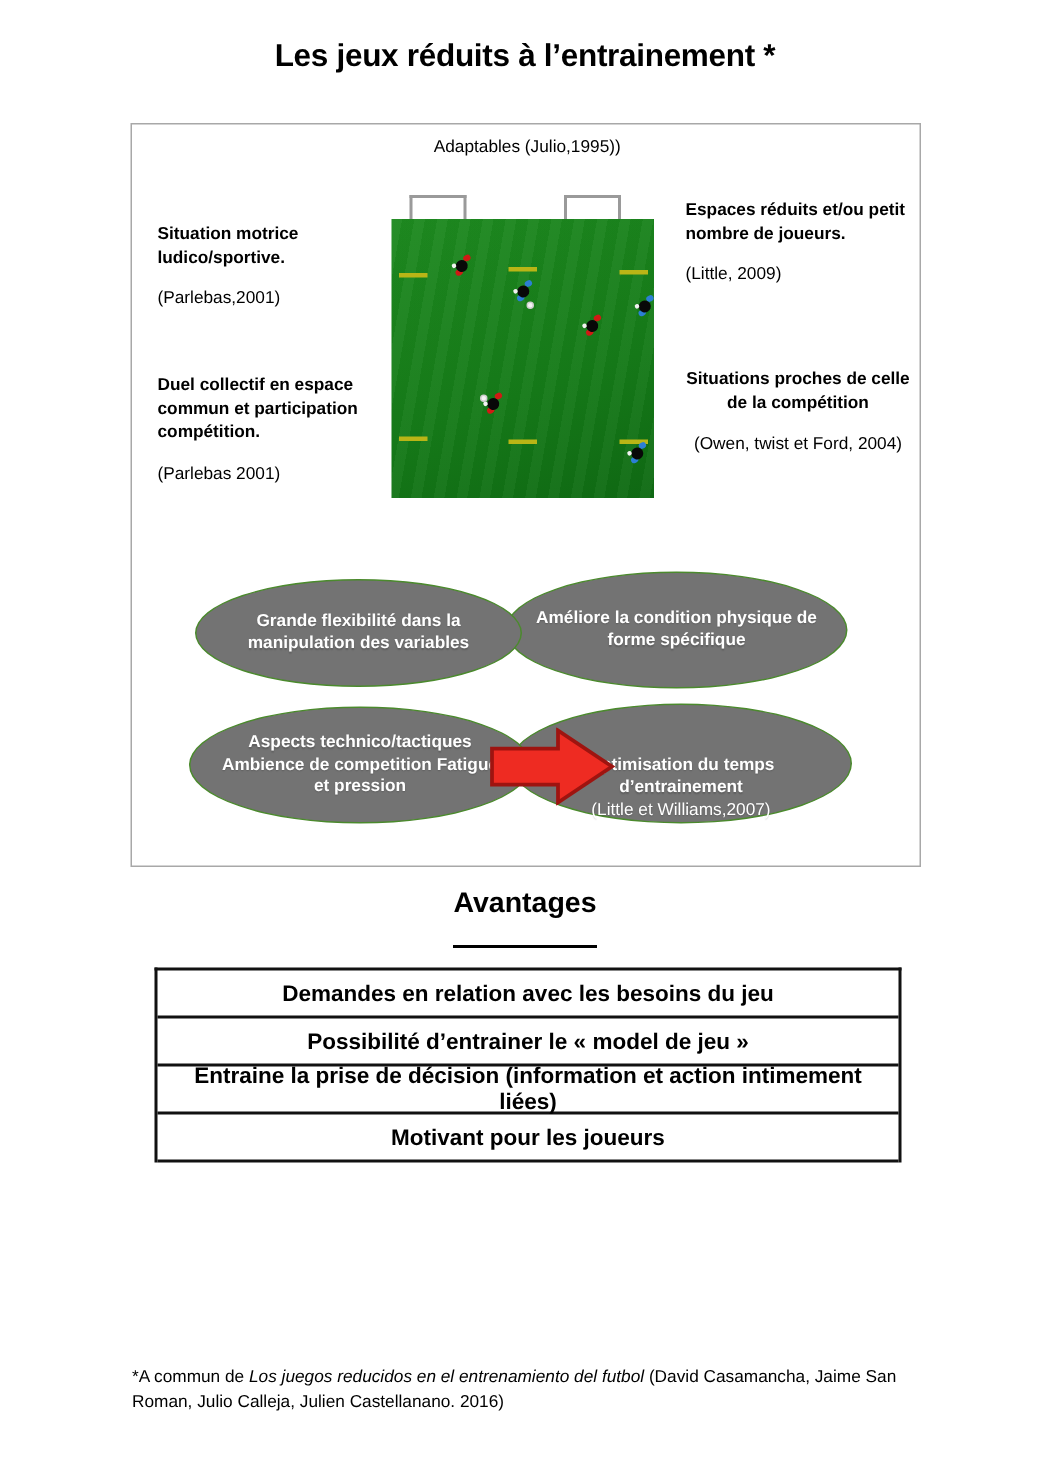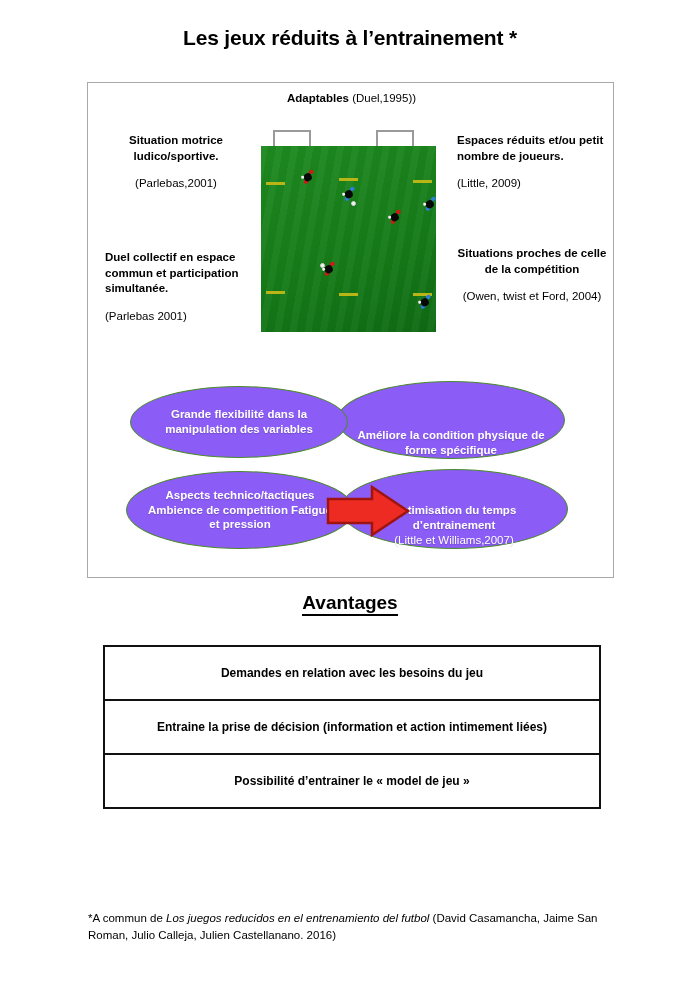--- a/index.html
+++ b/index.html
@@ -41,41 +41,41 @@
   }
 
   .panel-heading {
     position: absolute;
     left: 0;
     top: 9px;
     width: 527px;
     text-align: center;
     font-size: 11.5px;
   }
-  .panel-heading b { font-weight: bold; }
+  .panel-heading b { font-weight: normal; }
 
   
   .side-block {
     position: absolute;
     font-size: 11.5px;
     line-height: 1.35;
   }
   .side-block.left  { left: 17px; width: 142px; }
   .side-block.right { left: 369px; width: 150px; }
 
   .sb-title {
     font-weight: bold;
     margin: 0 0 12px 0;
   }
   .sb-cite {
     font-weight: normal;
     margin: 0;
   }
 
-  .blk-1 { top: 50px; text-align: center; }
+  .blk-1 { top: 66px; }
   .blk-2 { top: 167px; }
   .blk-3 { top: 50px; }
   .blk-4 { top: 163px; text-align: center; }
 
   
   .pitch-wrap {
     position: absolute;
     left: 165px;
     top: 39px;
     width: 190px;
@@ -152,38 +152,38 @@
     border-radius: 50%;
     background: #f4f4f4;
     border: 1px solid #cfcfcf;
     box-sizing: border-box;
   }
 
   
   .ellipse {
     position: absolute;
     border-radius: 50%;
-    background: #8b5cf6;
+    background: #737373;
     border: 1.5px solid #4b8a2d;
     box-sizing: border-box;
     color: #ffffff;
     font-size: 11.5px;
     font-weight: bold;
     line-height: 1.3;
     display: flex;
     align-items: center;
     justify-content: center;
     text-align: center;
     text-shadow: 0 1px 1px rgba(0,0,0,0.18);
   }
   .ellipse .inner { padding: 0 16px; }
   .ellipse .sub { font-weight: normal; }
 
   .el-1 { left: 42px;  top: 303px; width: 218px; height: 72px; z-index: 2; }
-  .el-2 { left: 249px; top: 298px; width: 228px; height: 78px; z-index: 1; align-items: flex-end; }
+  .el-2 { left: 249px; top: 298px; width: 228px; height: 78px; z-index: 1; }
   .el-3 { left: 38px;  top: 388px; width: 228px; height: 78px; z-index: 2; }
   .el-4 { left: 252px; top: 386px; width: 228px; height: 80px; z-index: 1; align-items: flex-end; }
 
   .arrow {
     position: absolute;
     left: 238px;
     top: 402px;
     width: 84px;
     height: 52px;
     z-index: 5;
@@ -194,40 +194,40 @@
     position: absolute;
     left: 0;
     top: 592px;
     width: 700px;
     text-align: center;
     font-size: 19px;
     font-weight: bold;
   }
   .avantages span {
     border-bottom: 2px solid #000;
-    padding-bottom: 1px;
+    padding-bottom: 17px;
   }
 
   
   .adv-table {
     position: absolute;
     left: 103px;
     top: 645px;
     width: 498px;
     border: 2px solid #111;
     border-bottom: none;
     box-sizing: border-box;
   }
   .adv-row {
-    height: 54px;
+    height: 32px;
     border-bottom: 2px solid #111;
     display: flex;
     align-items: center;
     justify-content: center;
-    font-size: 12px;
+    font-size: 15px;
     font-weight: bold;
     box-sizing: border-box;
     text-align: center;
     padding: 0 6px;
   }
 
   
   .footer {
     position: absolute;
     left: 88px;
@@ -239,30 +239,30 @@
   .footer i { font-style: italic; }
 </style>
 </head>
 <body>
 
 <div class="page-title">Les jeux réduits à l’entrainement *</div>
 
 <div class="panel">
 
   <div class="panel-heading">
-    <b>Adaptables</b><span> (Duel,1995))</span>
+    <b>Adaptables</b><span> (Julio,1995))</span>
   </div>
 
   <div class="side-block left blk-1">
     <p class="sb-title">Situation motrice ludico/sportive.</p>
     <p class="sb-cite">(Parlebas,2001)</p>
   </div>
 
   <div class="side-block left blk-2">
-    <p class="sb-title">Duel collectif en espace commun et participation simultanée.</p>
+    <p class="sb-title">Duel collectif en espace commun et participation compétition.</p>
     <p class="sb-cite">(Parlebas 2001)</p>
   </div>
 
   <div class="side-block right blk-3">
     <p class="sb-title">Espaces réduits et/ou petit nombre de joueurs.</p>
     <p class="sb-cite">(Little, 2009)</p>
   </div>
 
   <div class="side-block right blk-4">
     <p class="sb-title">Situations proches de celle de la compétition</p>
@@ -352,19 +352,20 @@
     </svg>
   </div>
 </div>
 
 <div class="avantages">
   <span>Avantages</span>
 </div>
 
 <div class="adv-table">
   <div class="adv-row">Demandes en relation avec les besoins du jeu</div>
+  <div class="adv-row">Possibilité d’entrainer le « model de jeu »</div>
   <div class="adv-row">Entraine la prise de décision (information et action intimement liées)</div>
-  <div class="adv-row">Possibilité d’entrainer le « model de jeu »</div>
+  <div class="adv-row">Motivant pour les joueurs</div>
 </div>
 
 <div class="footer">
   <span>*A commun de </span><i>Los juegos reducidos en el entrenamiento del futbol</i><span> (David Casamancha, Jaime San Roman, Julio Calleja, Julien Castellanano. 2016)</span>
 </div>
 
 </body></html>

